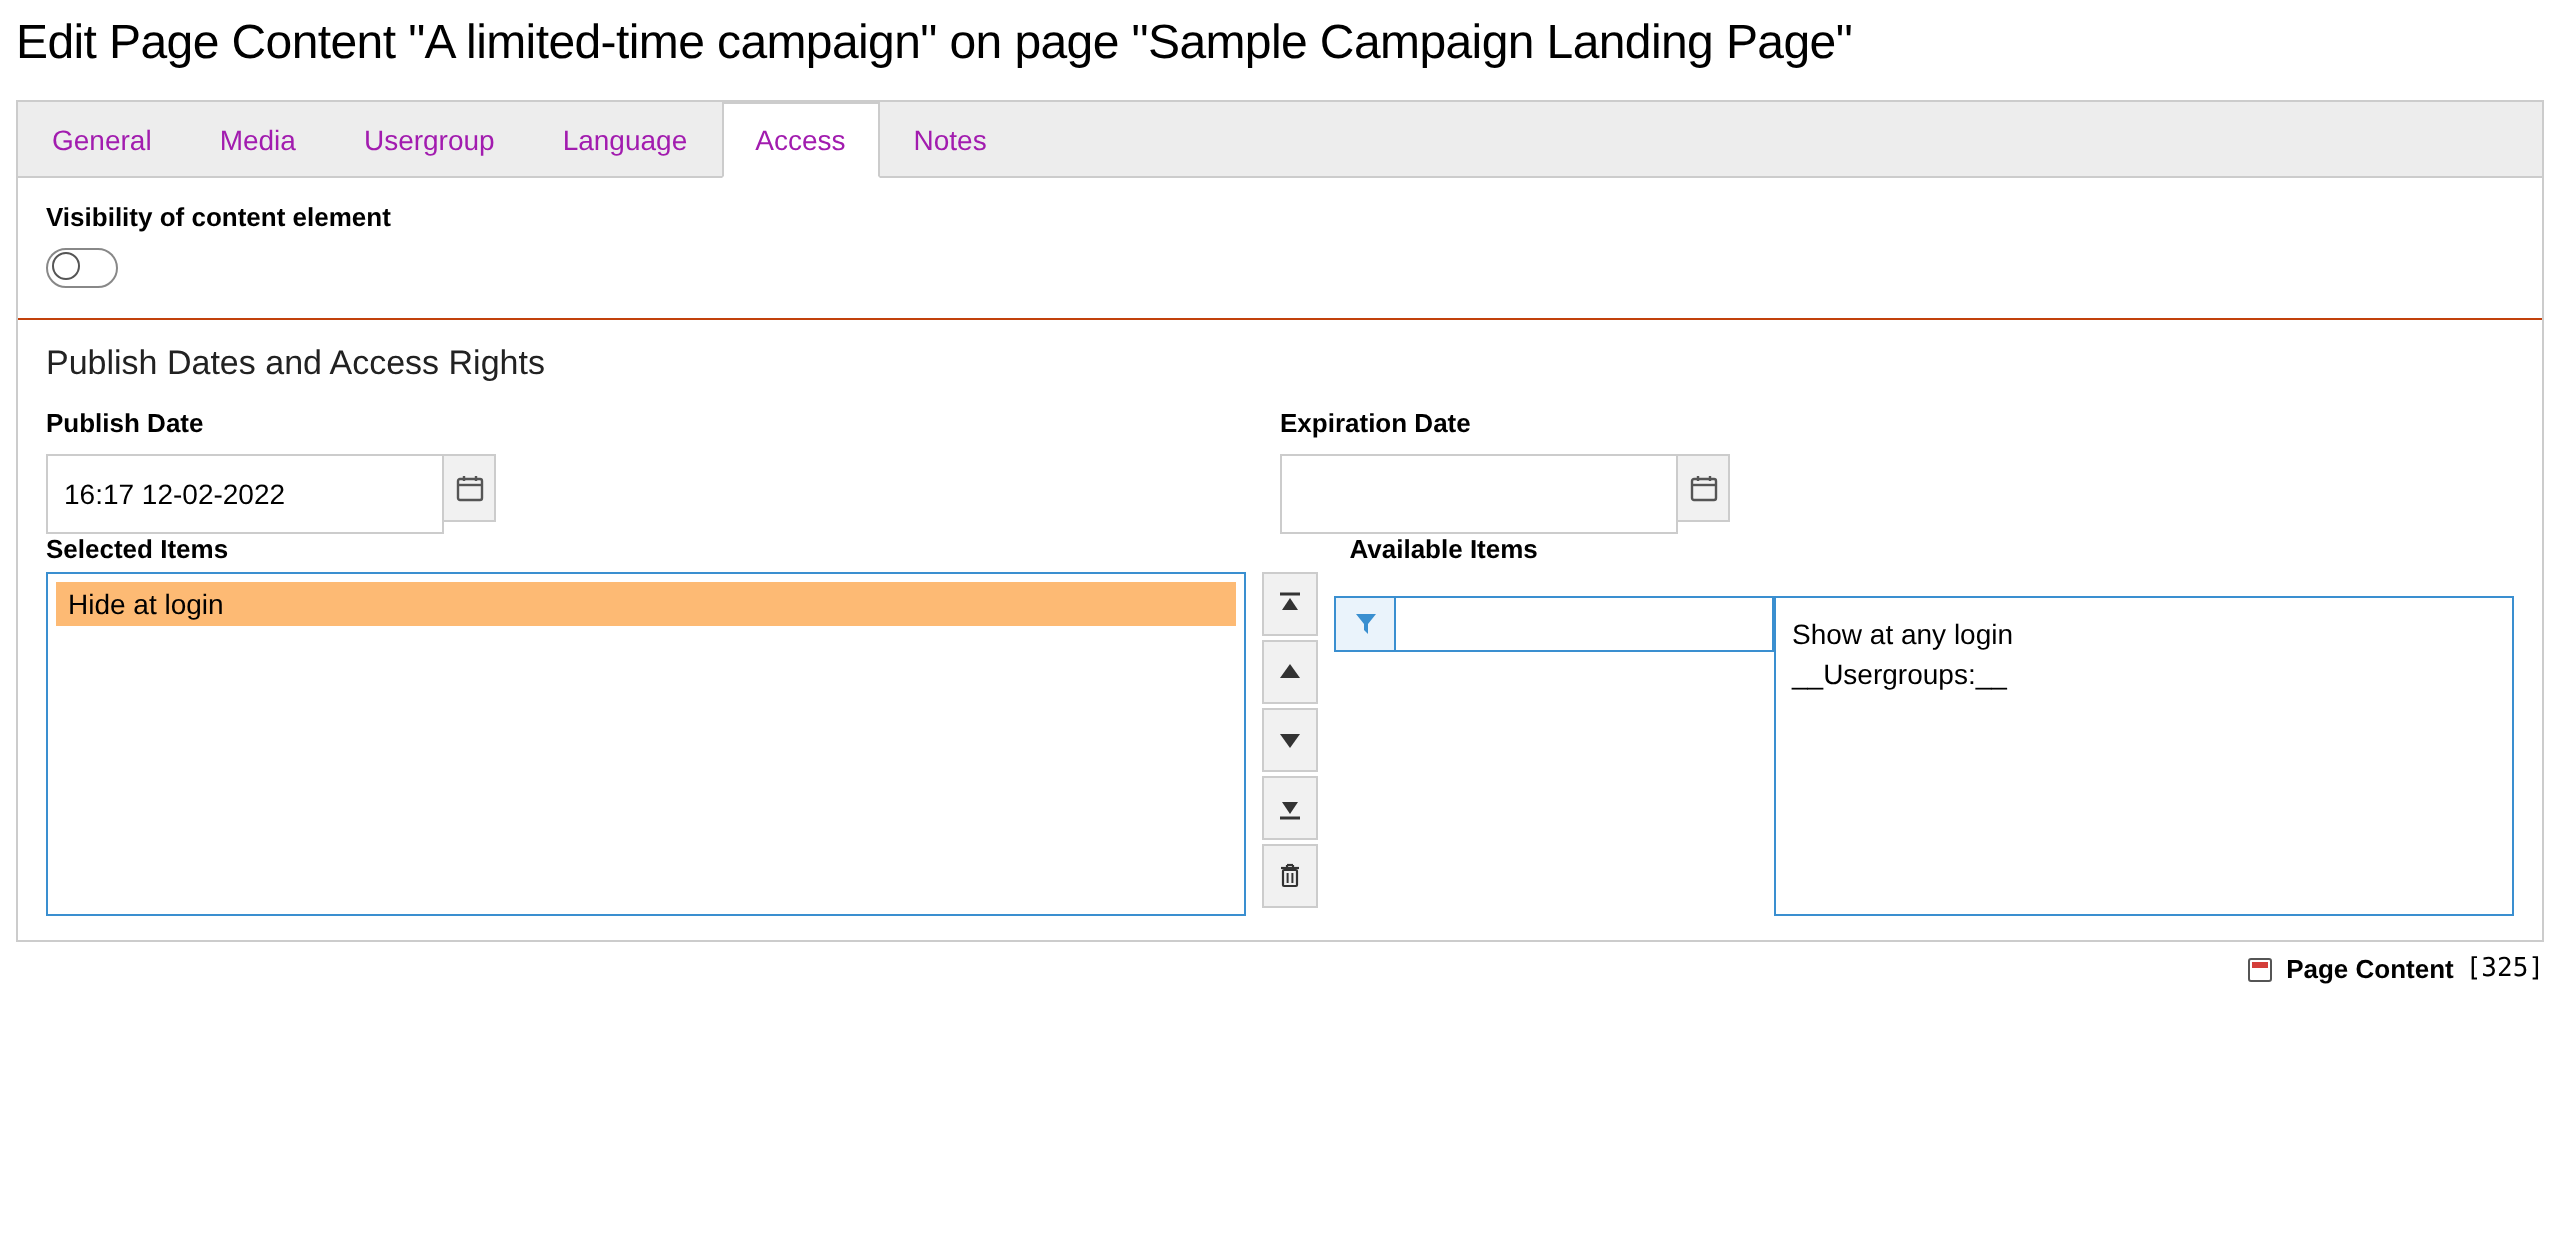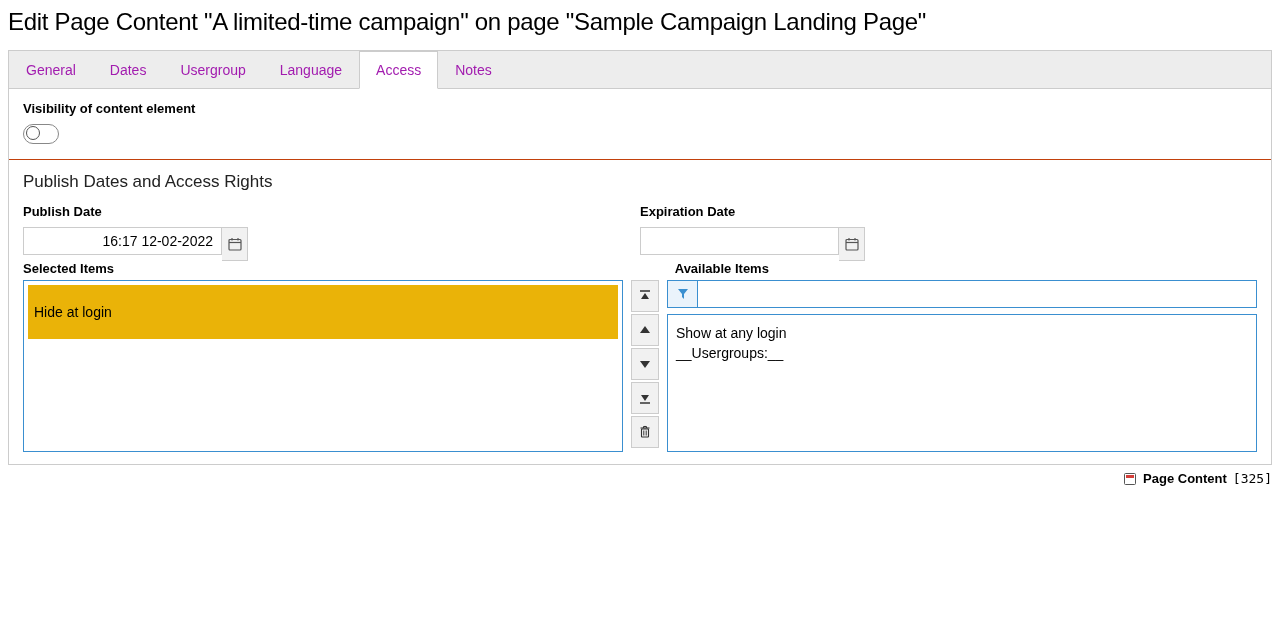--- a/index.html
+++ b/index.html
@@ -25,50 +25,49 @@
 .toggle-knob {
   width: 14px; height: 14px; border: 1.5px solid #555; border-radius: 50%;
   background: #fff; position: absolute; top: 1px; left: 2px;
 }
 
 .row { display: flex; }
 .col { flex: 1; min-width: 0; }
 
 .date-group { display: flex; max-width: 225px; }
 .date-input {
-  flex: 1; height: 28px; border: 1px solid #ccc; padding: 0 8px; font-size: 14px;
+  flex: 1; height: 40px; border: 1px solid #ccc; padding: 0 8px; font-size: 14px;
   outline: none;
-  text-align: right;
 }
 .date-btn {
   width: 32px; height: 34px; border: 1px solid #ccc; border-left: none;
   background: #f1f1f1; display: flex; align-items: center; justify-content: center; cursor: pointer;
 }
 
 .sub-label { font-weight: 700; font-size: 13px; margin-bottom: 4px; margin-top: 18px; }
 .sub-sub-label { font-weight: 700; font-size: 13px; margin-bottom: 4px; }
 
 .items-row { display: flex; gap: 8px; align-items: stretch; }
 
 .selected-box {
   flex: 1; min-width: 0; height: 172px; border: 1.5px solid #3a8fd0;
   background: #fff; padding: 4px; overflow: auto;
 }
 .selected-item {
-  background: #eab308; padding: 19px 6px; font-size: 14px; cursor: pointer;
+  background: #fdba74; padding: 3px 6px; font-size: 14px; cursor: pointer;
 }
 
 .reorder-col { display: flex; flex-direction: column; gap: 2px; }
 .reorder-btn {
   width: 28px; height: 32px; border: 1px solid #ccc; background: #f1f1f1;
   display: flex; align-items: center; justify-content: center; cursor: pointer;
 }
 .reorder-btn svg { width: 14px; height: 14px; display: block; }
 
-.available-col { flex: 1; min-width: 0; display: flex; flex-direction: column; }
+.available-col { flex: 1; min-width: 0; display: flex; flex-direction: row; margin-top: 12px; }
 .filter-row { display: flex; height: 28px; margin-bottom: 6px; }
 .filter-btn {
   width: 30px; border: 1.5px solid #3a8fd0; border-right: none; background: #eaf3fb;
   display: flex; align-items: center; justify-content: center; cursor: pointer;
 }
 .filter-input {
   flex: 1; border: 1.5px solid #3a8fd0; padding: 0 6px; font-size: 13px; outline: none;
 }
 .available-box {
   flex: 1; border: 1.5px solid #3a8fd0; background: #fff; padding: 8px; overflow: auto;
@@ -83,21 +82,21 @@
 </style>
 </head>
 <body>
 
 <h1 class="page-title">Edit Page Content "A limited-time campaign" on page "Sample Campaign Landing Page"</h1>
 
 <div class="panel">
 
   <div class="tabs">
     <div class="tab">General</div>
-    <div class="tab">Dates</div>
+    <div class="tab">Media</div>
     <div class="tab">Usergroup</div>
     <div class="tab">Language</div>
     <div class="tab active">Access</div>
     <div class="tab">Notes</div>
   </div>
 
   <div class="section">
     <div class="field-label">Visibility of content element</div>
     <div class="toggle">
       <div class="toggle-knob"></div>

